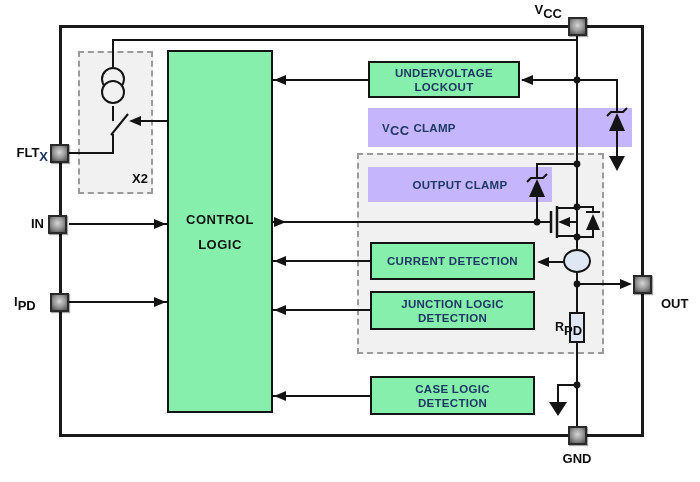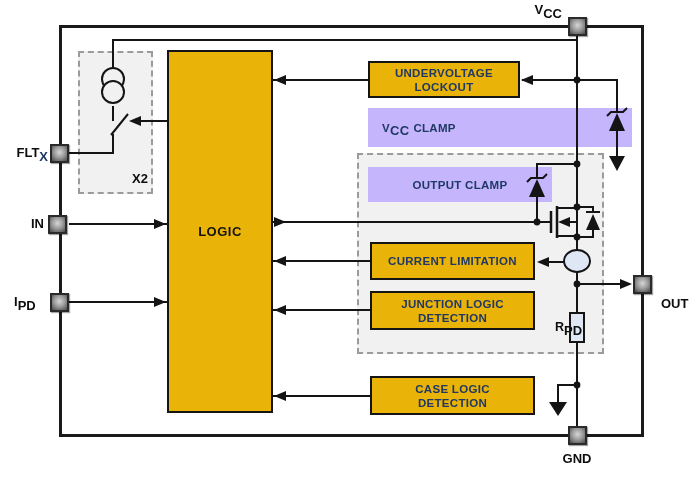--- a/index.html
+++ b/index.html
@@ -7,21 +7,21 @@
          font-family:"Liberation Sans",sans-serif;}
   .outer{position:absolute;left:59px;top:25px;width:585px;height:412px;
          border:3px solid #1a1a1a;box-sizing:border-box;background:transparent;}
   .dashedbox{position:absolute;background:#F1F1F1;border:2px dashed #9b9b9b;box-sizing:border-box;}
   .x2box{left:78px;top:51px;width:75px;height:143px;}
   .outstage{left:357px;top:153px;width:247px;height:201px;}
   .band{position:absolute;background:#c4b5fd;color:#1F3864;font-weight:bold;
         font-size:11.5px;letter-spacing:.3px;display:flex;align-items:center;}
   .vccband{left:368px;top:108px;width:264px;height:39px;padding-left:14px;box-sizing:border-box;}
   .outband{left:368px;top:167px;width:184px;height:35px;justify-content:center;}
-  .block{position:absolute;background:#eab308;border:2px solid #141414;box-sizing:border-box;
+  .block{position:absolute;background:#86efac;border:2px solid #141414;box-sizing:border-box;
          display:flex;flex-direction:column;align-items:center;justify-content:center;
          color:#1F3864;font-weight:bold;font-size:11.5px;line-height:14px;
          text-align:center;letter-spacing:.3px;}
   .control{left:167px;top:50px;width:106px;height:363px;color:#141414;
            font-size:13px;line-height:25px;letter-spacing:.5px;}
   .uvlo{left:368px;top:61px;width:152px;height:37px;}
   .cl{left:370px;top:242px;width:165px;height:38px;}
   .jt{left:370px;top:291px;width:165px;height:39px;}
   .ct{left:370px;top:376px;width:165px;height:39px;}
   .pin{position:absolute;width:19px;height:19px;border:2px solid #2a2a2a;box-sizing:border-box;
@@ -167,28 +167,29 @@
       <circle cx="577" cy="237" r="3.4"></circle>
       <circle cx="577" cy="284" r="3.4"></circle>
       <circle cx="577" cy="385" r="3.4"></circle>
       <circle cx="537" cy="222" r="3.4"></circle>
     </g>
   </svg>
 
   <div class="outer"></div>
 
   <div class="block control">
+    <span>CONTROL</span>
     <span>LOGIC</span>
   </div>
   <div class="block uvlo">
     <span>UNDERVOLTAGE</span>
     <span>LOCKOUT</span>
   </div>
   <div class="block cl">
-    <span>CURRENT LIMITATION</span>
+    <span>CURRENT DETECTION</span>
   </div>
   <div class="block jt">
     <span>JUNCTION LOGIC</span>
     <span>DETECTION</span>
   </div>
   <div class="block ct">
     <span>CASE LOGIC</span>
     <span>DETECTION</span>
   </div>
 

